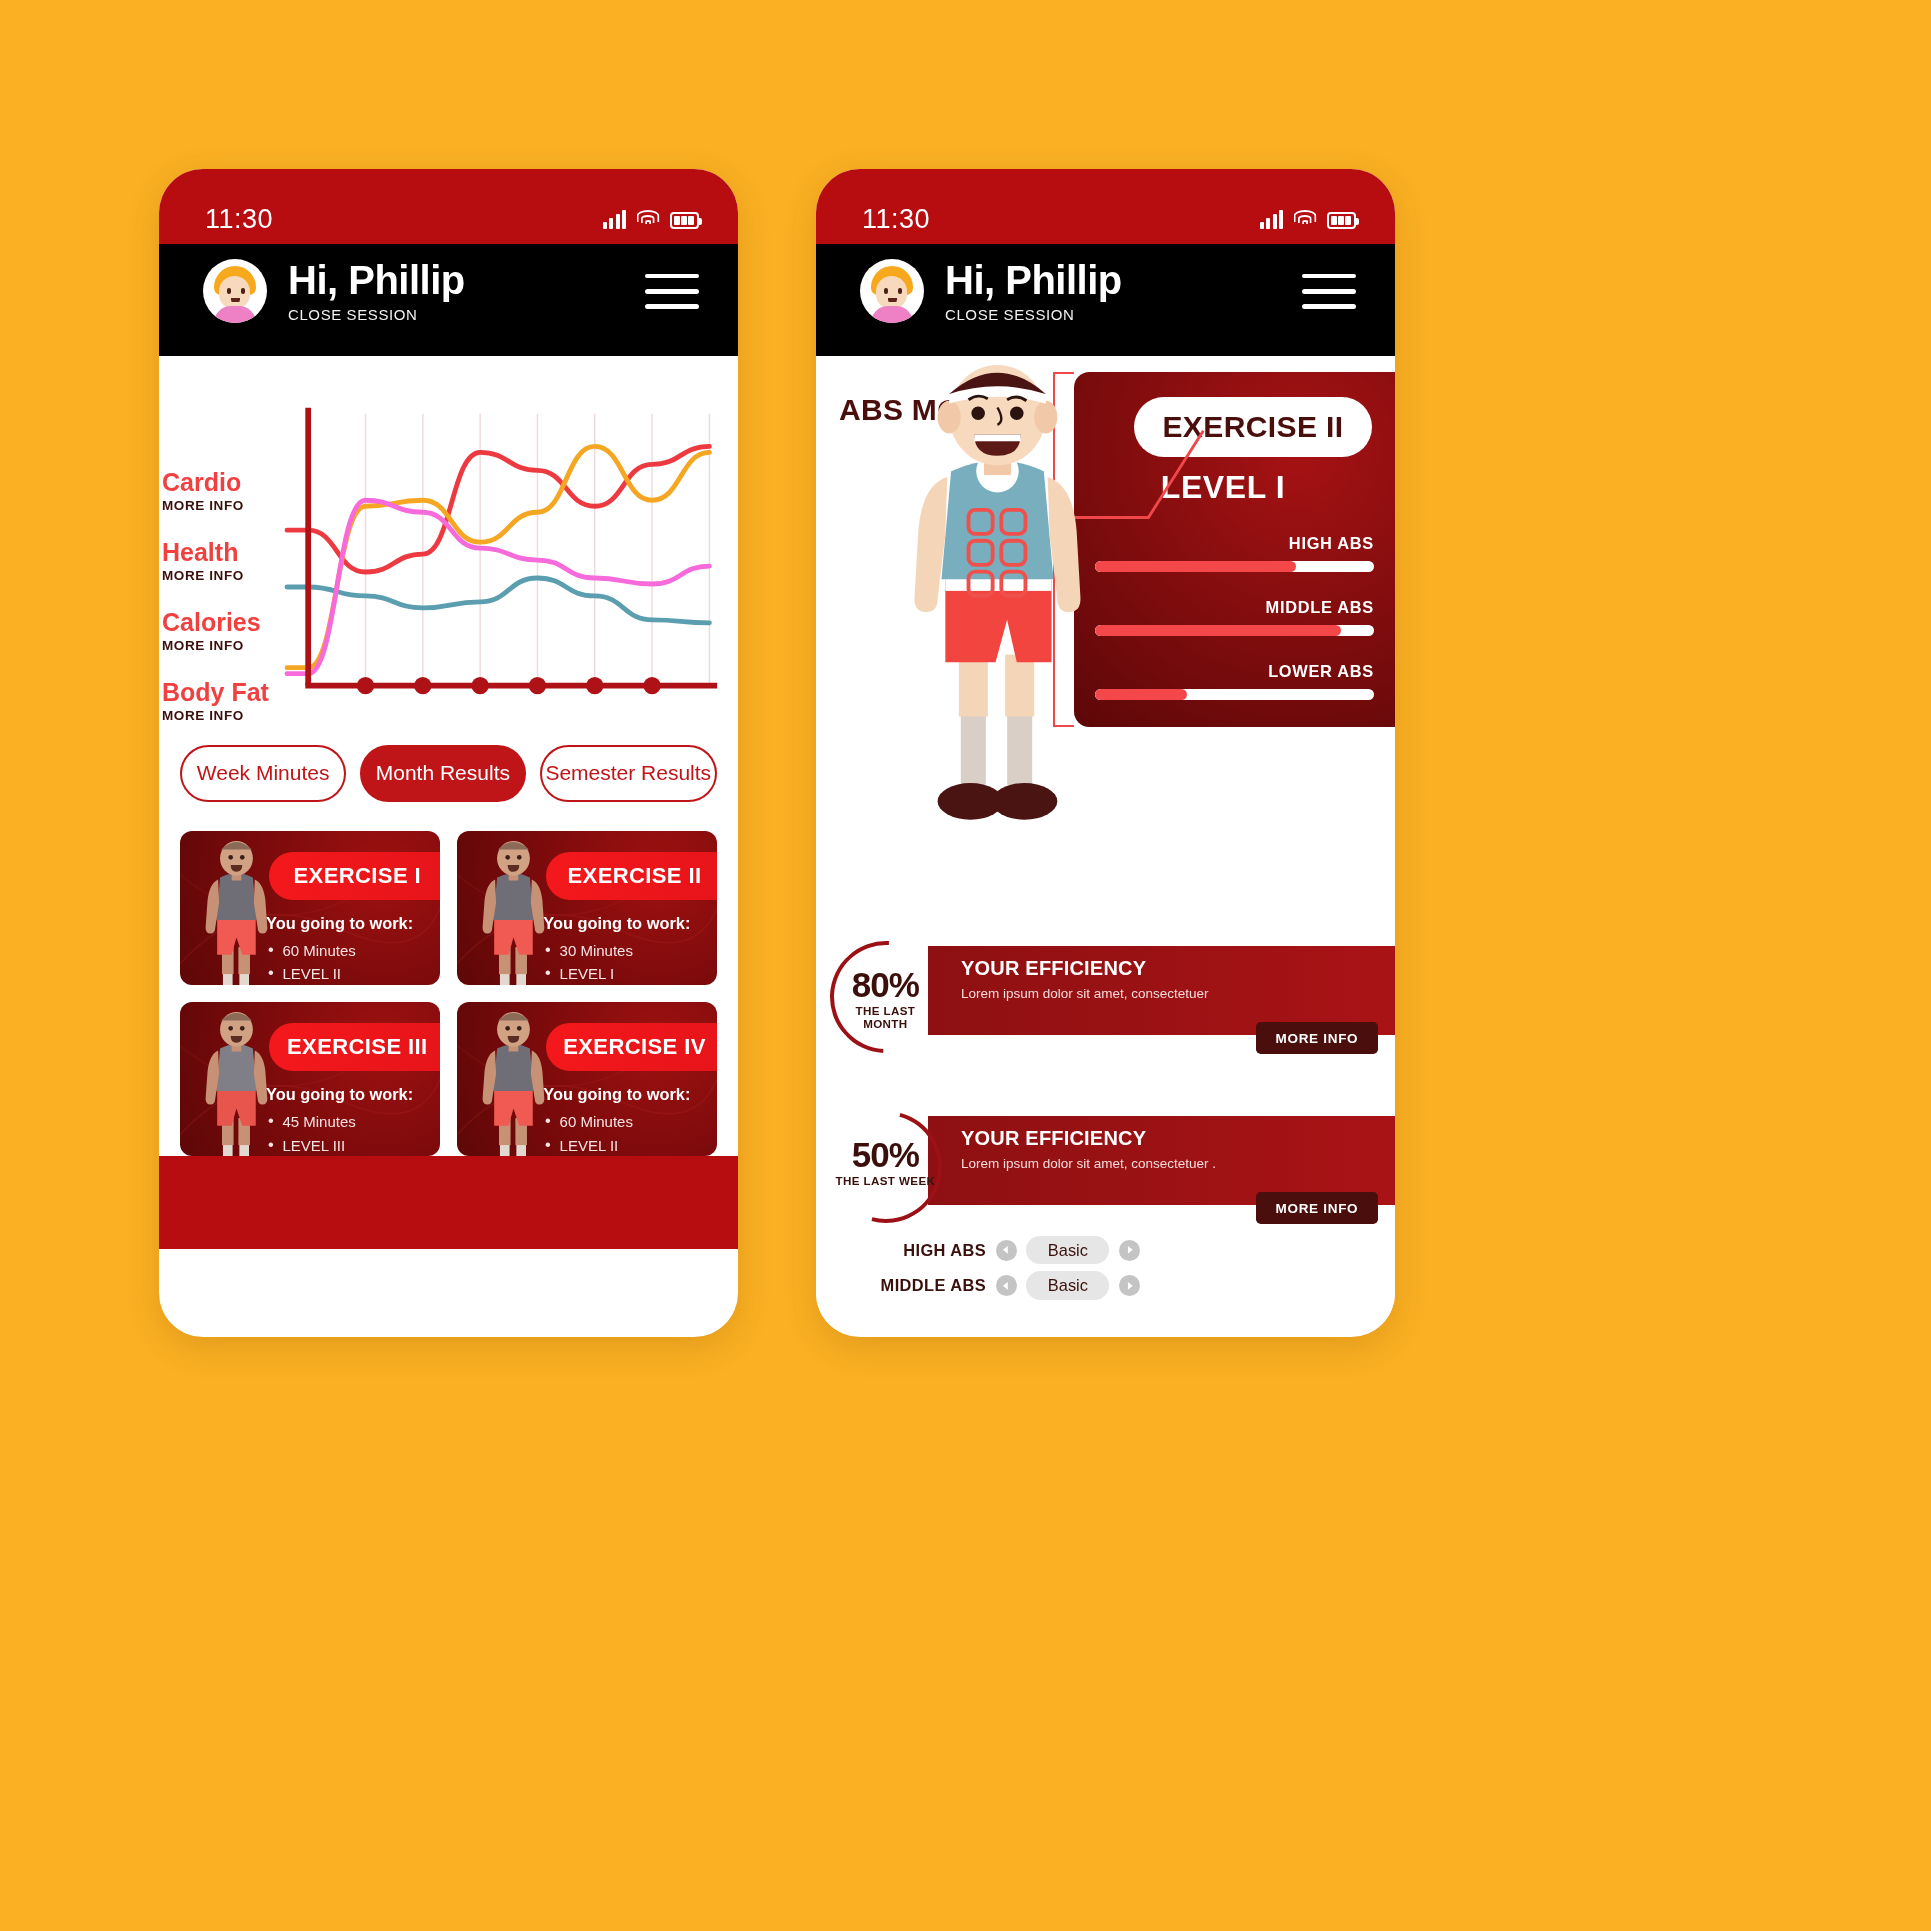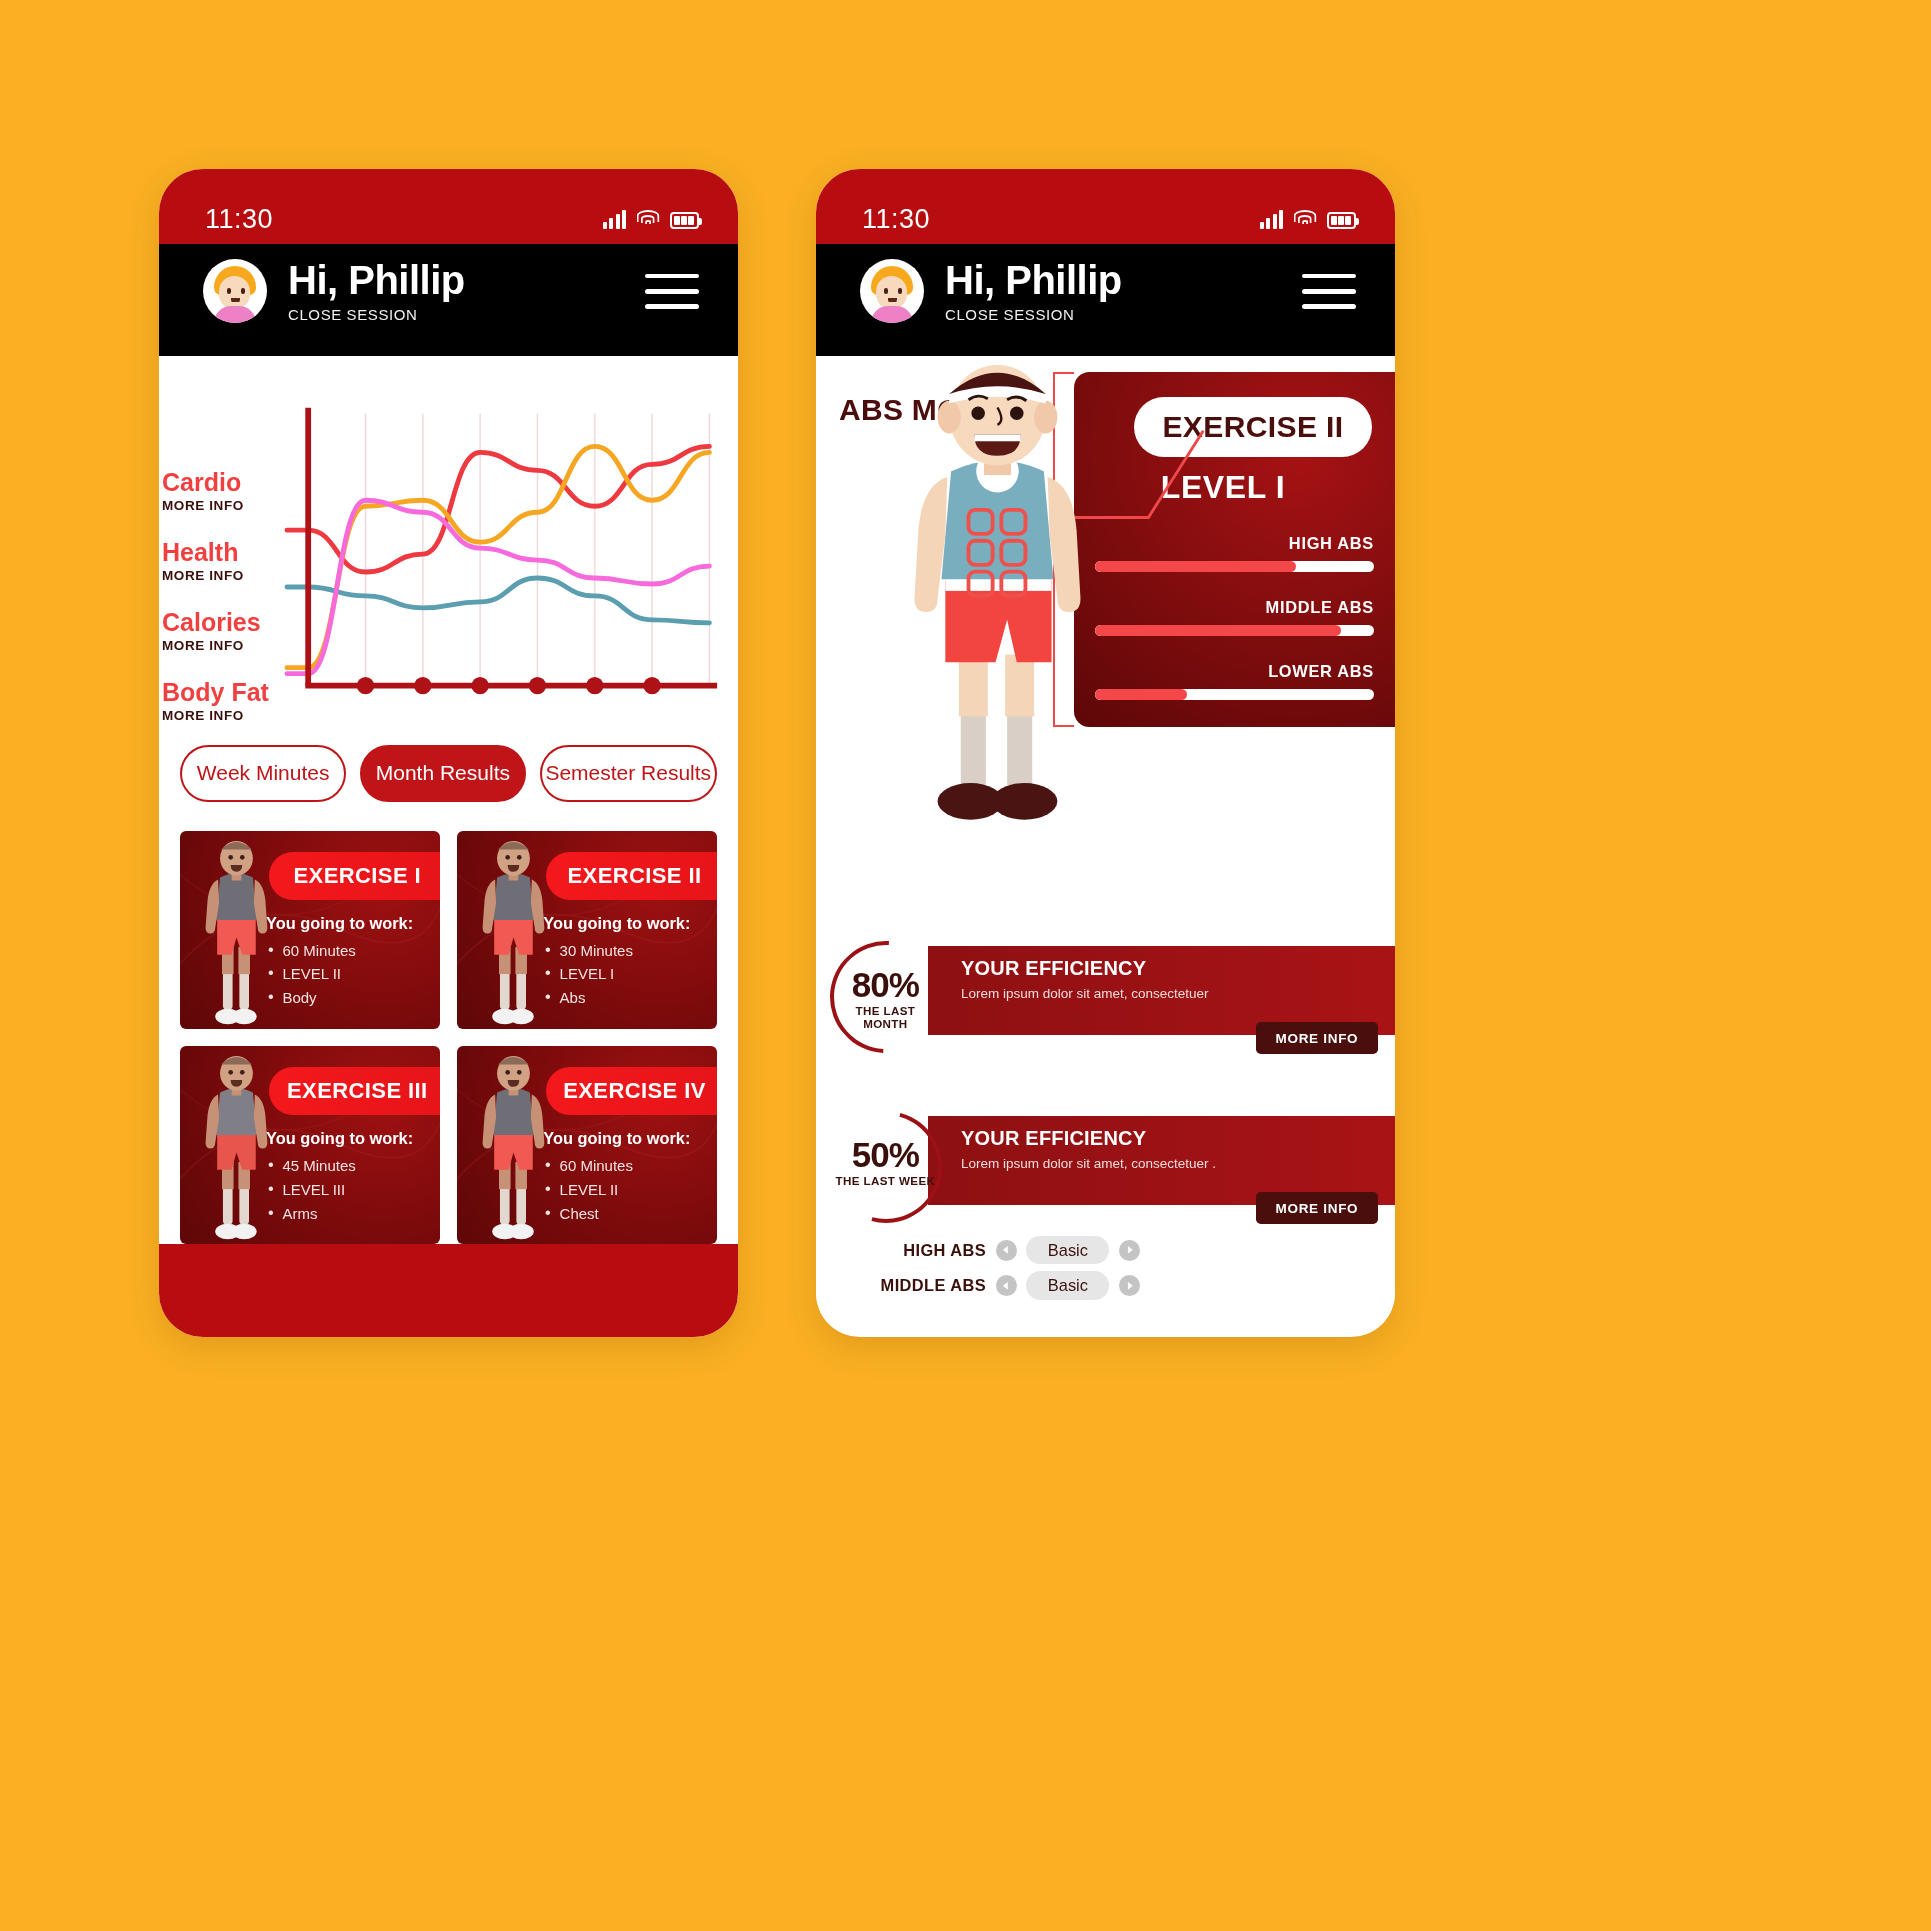--- a/index.html
+++ b/index.html
@@ -82,21 +82,21 @@
 
   .tabs { display:flex; gap:13.5px; padding:13.5px 21px 0 21px; }
   .tab {
     flex:1; text-align:center; border:2.4px solid #C01518; border-radius:39px;
     padding:14.5px 3.9px; font-size:21px; color:#C01518; cursor:pointer; white-space:nowrap;
   }
   .tab.active { background:#C01518; color:#ffffff; }
 
   .exgrid { display:grid; grid-template-columns:1fr 1fr; gap:17.4px; padding:29px 21px 0 21px; }
   .excard {
-    position:relative; height:198px; border-radius:6px; overflow:hidden;
+    position:relative; height:154px; border-radius:12px; overflow:hidden;
     background:radial-gradient(circle at 78% 28%, #9E1111 0%, #7A0A0B 55%, #5E0708 100%);
   }
   .excard .swirl { position:absolute; inset:0; opacity:.35; }
   .exfig { position:absolute; left:13.5px; bottom:0; top:7.7px; width:83px; }
   .exbadge {
     position:absolute; left:89px; right:-5.8px; top:21px; height:48px;
     background:linear-gradient(90deg,#F4181C,#E61419);
     border-radius:29px 0 0 29px; display:flex; align-items:center; justify-content:center;
     color:#fff; font-size:22px; font-weight:bold; letter-spacing:0.4px;
   }

